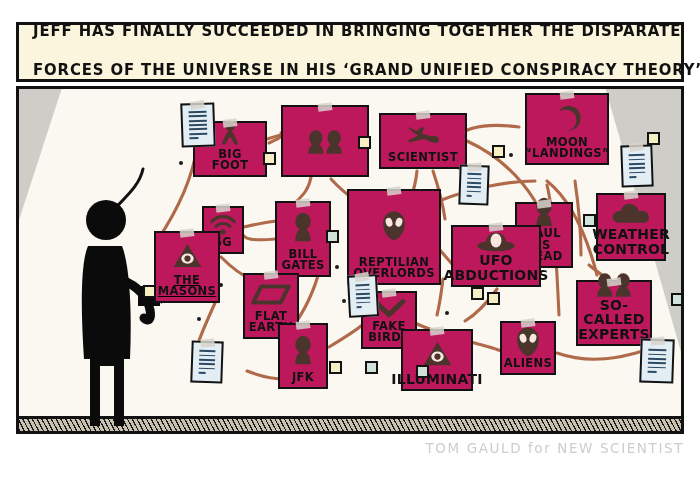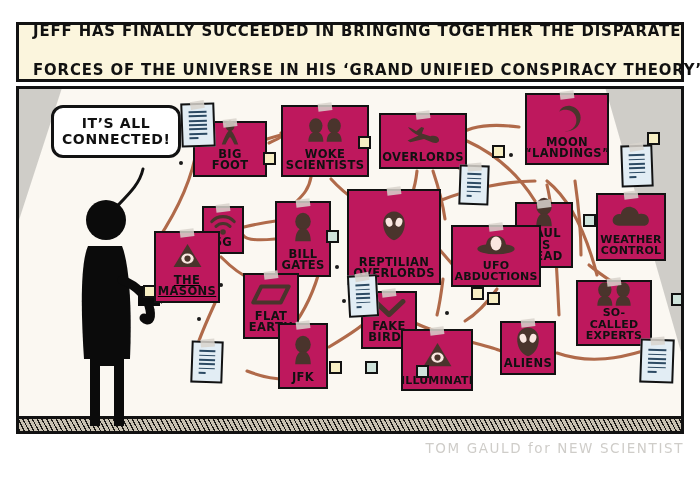--- a/index.html
+++ b/index.html
@@ -64,21 +64,21 @@
     position:absolute;background:#be185d;border:2.6px solid #121212;
     box-sizing:border-box;display:flex;flex-direction:column;
     align-items:center;justify-content:flex-end;padding:4px 3px 3px 3px;
   }
   .card .ico{flex:1 1 auto;display:flex;align-items:center;justify-content:center;width:100%;}
   .card .lbl{
     font-family:"DejaVu Sans","Liberation Sans",sans-serif;
     font-size:11.5px;font-weight:700;letter-spacing:0.35px;color:#111;
     line-height:1.02;text-align:center;white-space:pre-line;
   }
-  .card .lbl.sm{font-size:11px;letter-spacing:0.2px;}
+  .card .lbl.sm{font-size:14px;letter-spacing:0.2px;}
 
   
   .pin{position:absolute;left:50%;top:-4px;width:14px;height:8px;margin-left:-7px;
        background:#d8d4cc;opacity:.85;transform:rotate(-7deg);}
 
   
   .note{
     position:absolute;background:#e2edf4;border:2.4px solid #121212;box-sizing:border-box;
     padding:4px 3px;display:flex;flex-direction:column;justify-content:center;gap:2.6px;
   }
@@ -107,24 +107,20 @@
 
   <div id="caption">
     <div class="cline">JEFF HAS FINALLY SUCCEEDED IN BRINGING TOGETHER THE DISPARATE</div>
     <div class="cline">FORCES OF THE UNIVERSE IN HIS ‘GRAND UNIFIED CONSPIRACY THEORY’.</div>
   </div>
 
   <div id="panel">
     <div id="wallshade"></div>
     <div id="floor"></div>
 
-    <div id="bubble">
-      <div class="bl">IT’S ALL</div>
-      <div class="bl">CONNECTED!</div>
-    </div>
     <svg id="tail" viewBox="0 0 60 60">
       <path d="M44 2 C40 20, 26 30, 6 52" fill="none" stroke="#121212" stroke-width="3" stroke-linecap="round"></path>
     </svg>
 
     <svg id="man" viewBox="0 0 110 240">
       <circle cx="42" cy="26" r="20" fill="#0b0b0b"></circle>
       <path d="M24 52 C16 70, 17 120, 20 165 L66 165 C68 120, 66 72, 58 52 Z" fill="#0b0b0b"></path>
       <path d="M26 165 L26 232 L36 232 L36 172 L50 172 L50 232 L60 232 L60 165 Z" fill="#0b0b0b"></path>
       <path d="M58 86 C74 92, 84 104, 86 116 C88 126, 84 128, 80 124" fill="none" stroke="#0b0b0b" stroke-width="9" stroke-linecap="round"></path>
       <rect x="74" y="92" width="22" height="20" fill="#0b0b0b"></rect>
@@ -186,31 +182,29 @@
         <div class="card" style="left: 262px; top: 16px; width: 88px; height: 72px;">
           <div class="pin"></div>
           <div class="ico">
             <svg viewBox="0 0 48 30" width="40" height="26">
               <ellipse cx="13" cy="10" rx="8" ry="9" fill="#4a342c"></ellipse>
               <path d="M13 17 C7 17, 4 22, 4 29 L22 29 C22 22, 19 17, 13 17 Z" fill="#4a342c"></path>
               <ellipse cx="35" cy="10" rx="8" ry="9" fill="#4a342c"></ellipse>
               <path d="M35 17 C29 17, 26 22, 26 29 L44 29 C44 22, 41 17, 35 17 Z" fill="#4a342c"></path>
             </svg>
           </div>
-          <div class="lbl">WOKE
-SCIENTISTS</div>
         </div>
         <div class="card" style="left: 360px; top: 24px; width: 88px; height: 56px;">
           <div class="pin"></div>
           <div class="ico">
             <svg viewBox="0 0 60 30" width="44" height="24">
               <path d="M8 6 C12 10, 18 14, 24 15 L10 24 L14 26 L32 19 L44 22 C50 23, 54 20, 52 16 C50 12, 44 12, 40 14 L28 12 L30 4 L26 3 L20 10 C16 8, 12 6, 8 6 Z" fill="#4a342c" transform="rotate(8 30 15)"></path>
             </svg>
           </div>
-          <div class="lbl">OVERLORDS</div>
+          <div class="lbl">SCIENTIST</div>
         </div>
         <div class="card" style="left: 506px; top: 4px; width: 84px; height: 72px;">
           <div class="pin"></div>
           <div class="ico">
             <svg viewBox="0 0 40 40" width="30" height="30">
               <path d="M26 4 C16 4, 8 12, 8 22 C8 31, 15 38, 24 38 C31 38, 36 34, 38 28 C35 31, 31 32, 27 32 C19 32, 13 26, 13 18 C13 13, 16 8, 21 5 C23 4, 25 4, 26 4 Z" fill="#4a342c" transform="rotate(190 23 21)"></path>
             </svg>
           </div>
           <div class="lbl">MOON
 “LANDINGS”</div>

